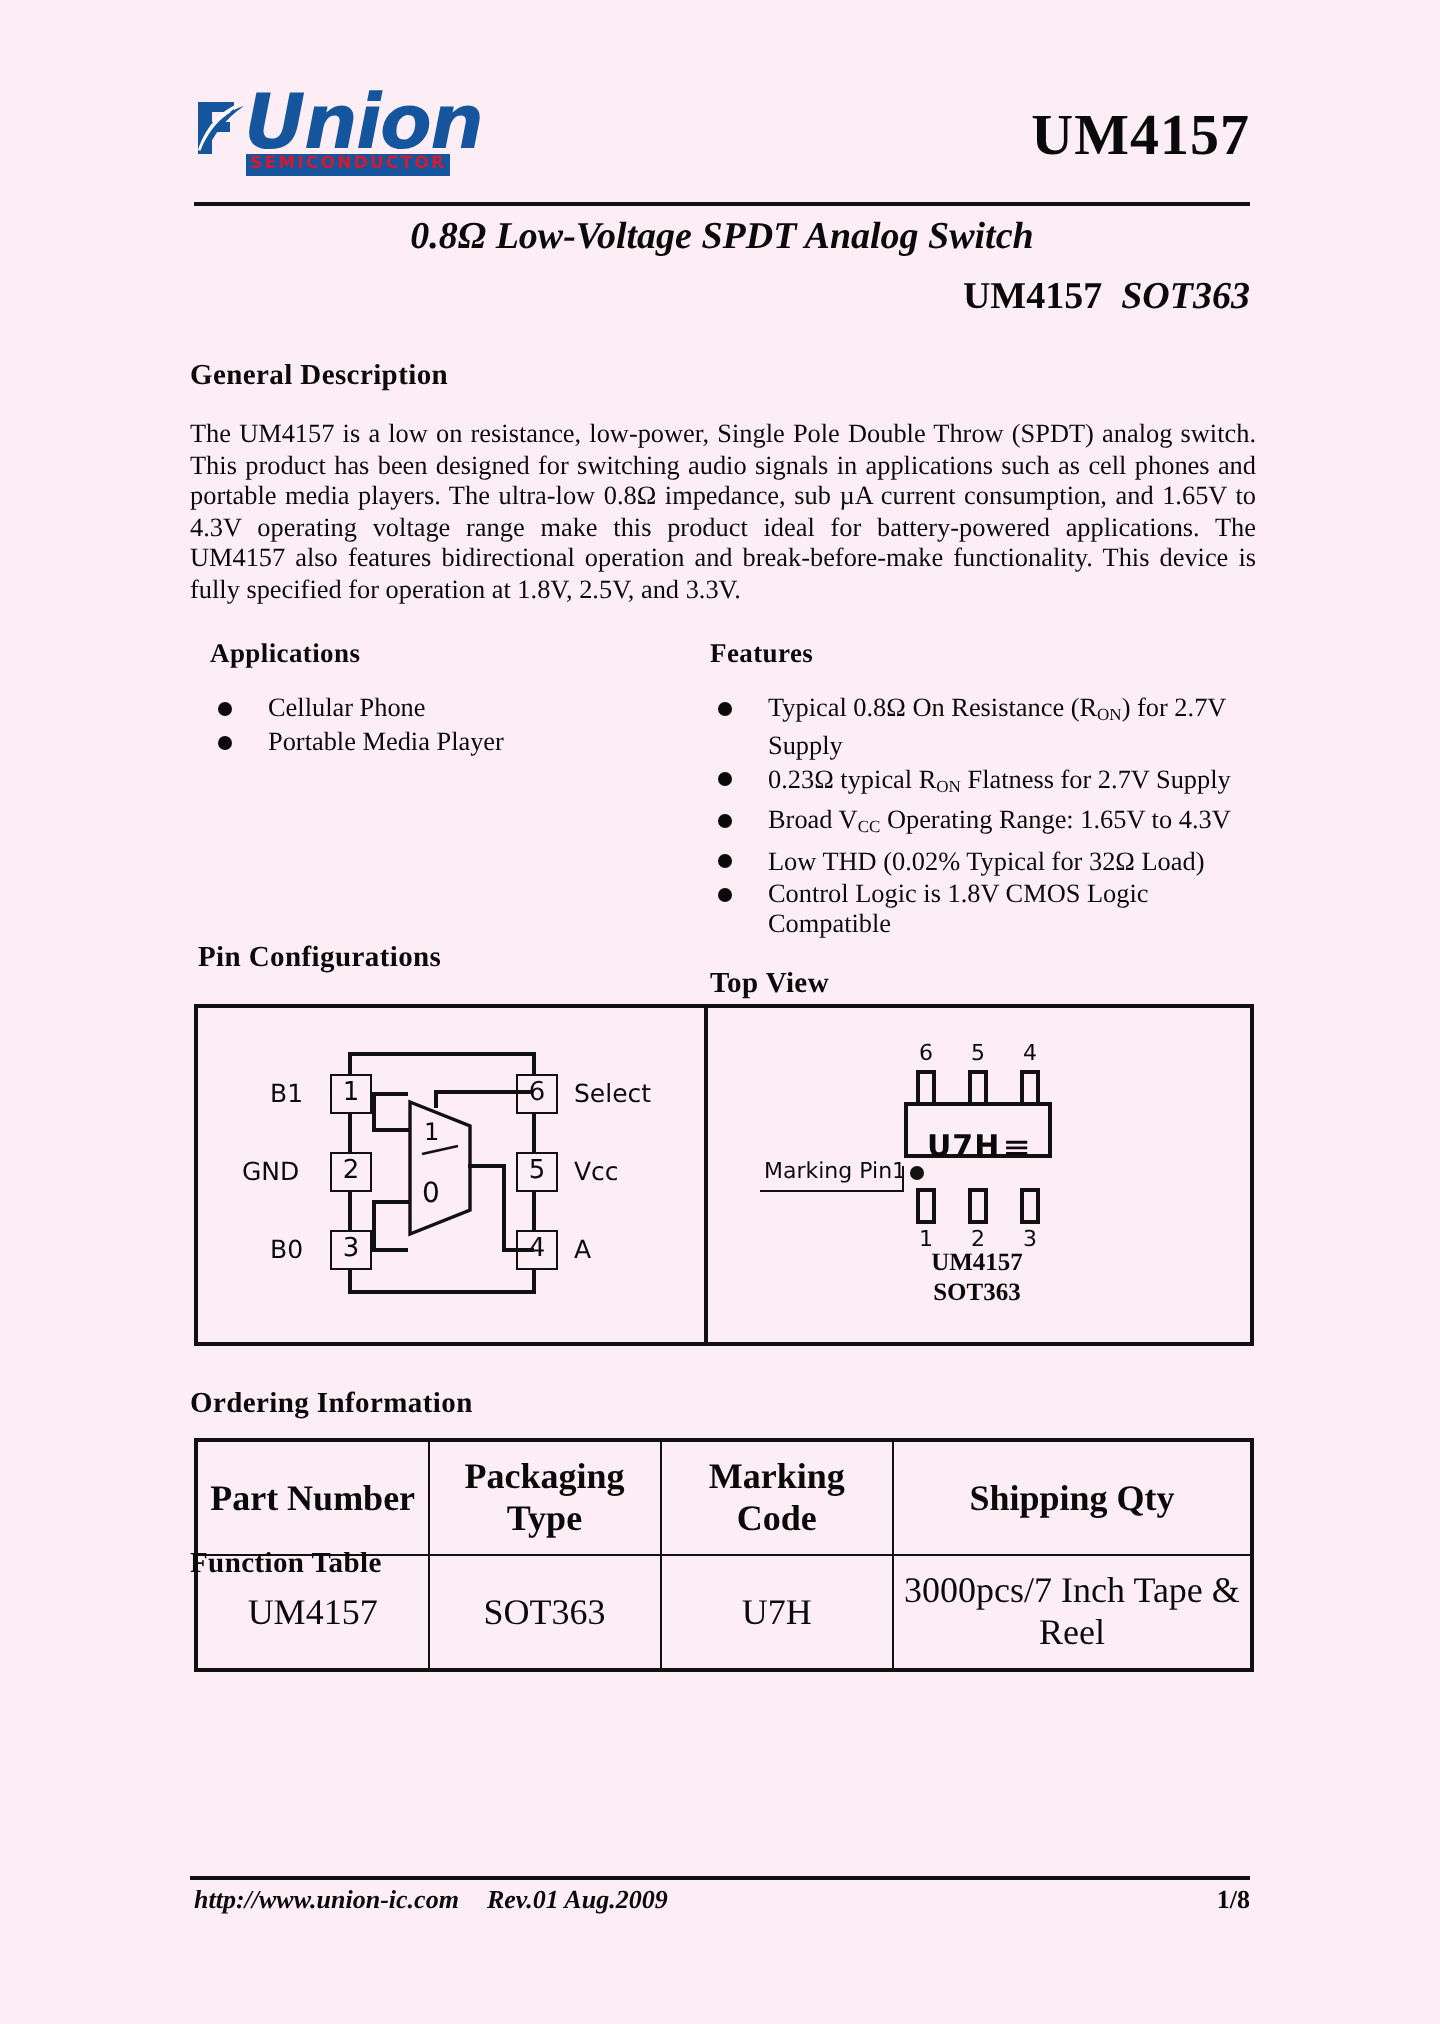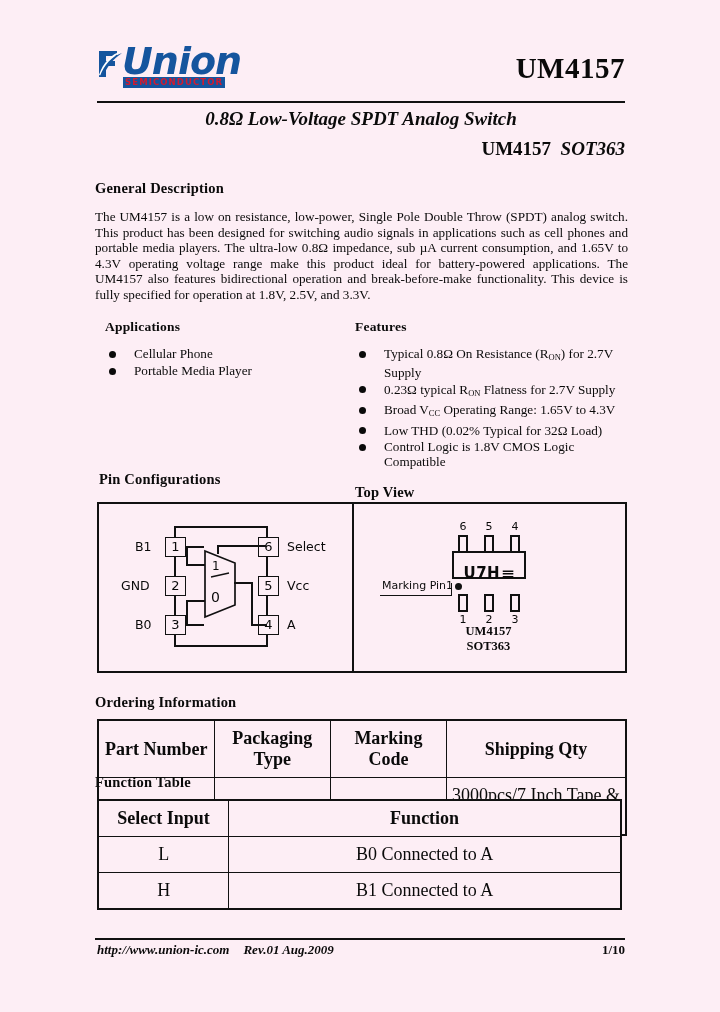--- a/index.html
+++ b/index.html
@@ -449,38 +449,20 @@
         <tr>
           <td>UM4157</td>
           <td>SOT363</td>
           <td>U7H</td>
           <td>3000pcs/7 Inch Tape &amp; Reel</td>
         </tr>
       </tbody>
   </table>
 
   <div class="h2" id="function-heading">Function Table</div>
-  <table class="dtable" id="function-table">
-    <thead>
-        <tr>
-          <th style="width: 25%;">Select Input</th>
-          <th style="width: 75%;">Function</th>
-        </tr>
-      </thead>
-    <tbody>
-        <tr>
-          <td>L</td>
-          <td>B0 Connected to A</td>
-        </tr>
-        <tr>
-          <td>H</td>
-          <td>B1 Connected to A</td>
-        </tr>
-      </tbody>
-  </table>
 
   <div class="footer-rule"></div>
   <div class="footer-left">
     <span>http://www.union-ic.com</span><span class="rev">Rev.01 Aug.2009</span>
   </div>
-  <div class="footer-right">1/10</div>
+  <div class="footer-right">1/8</div>
 
 </div>
 
 </body></html>

